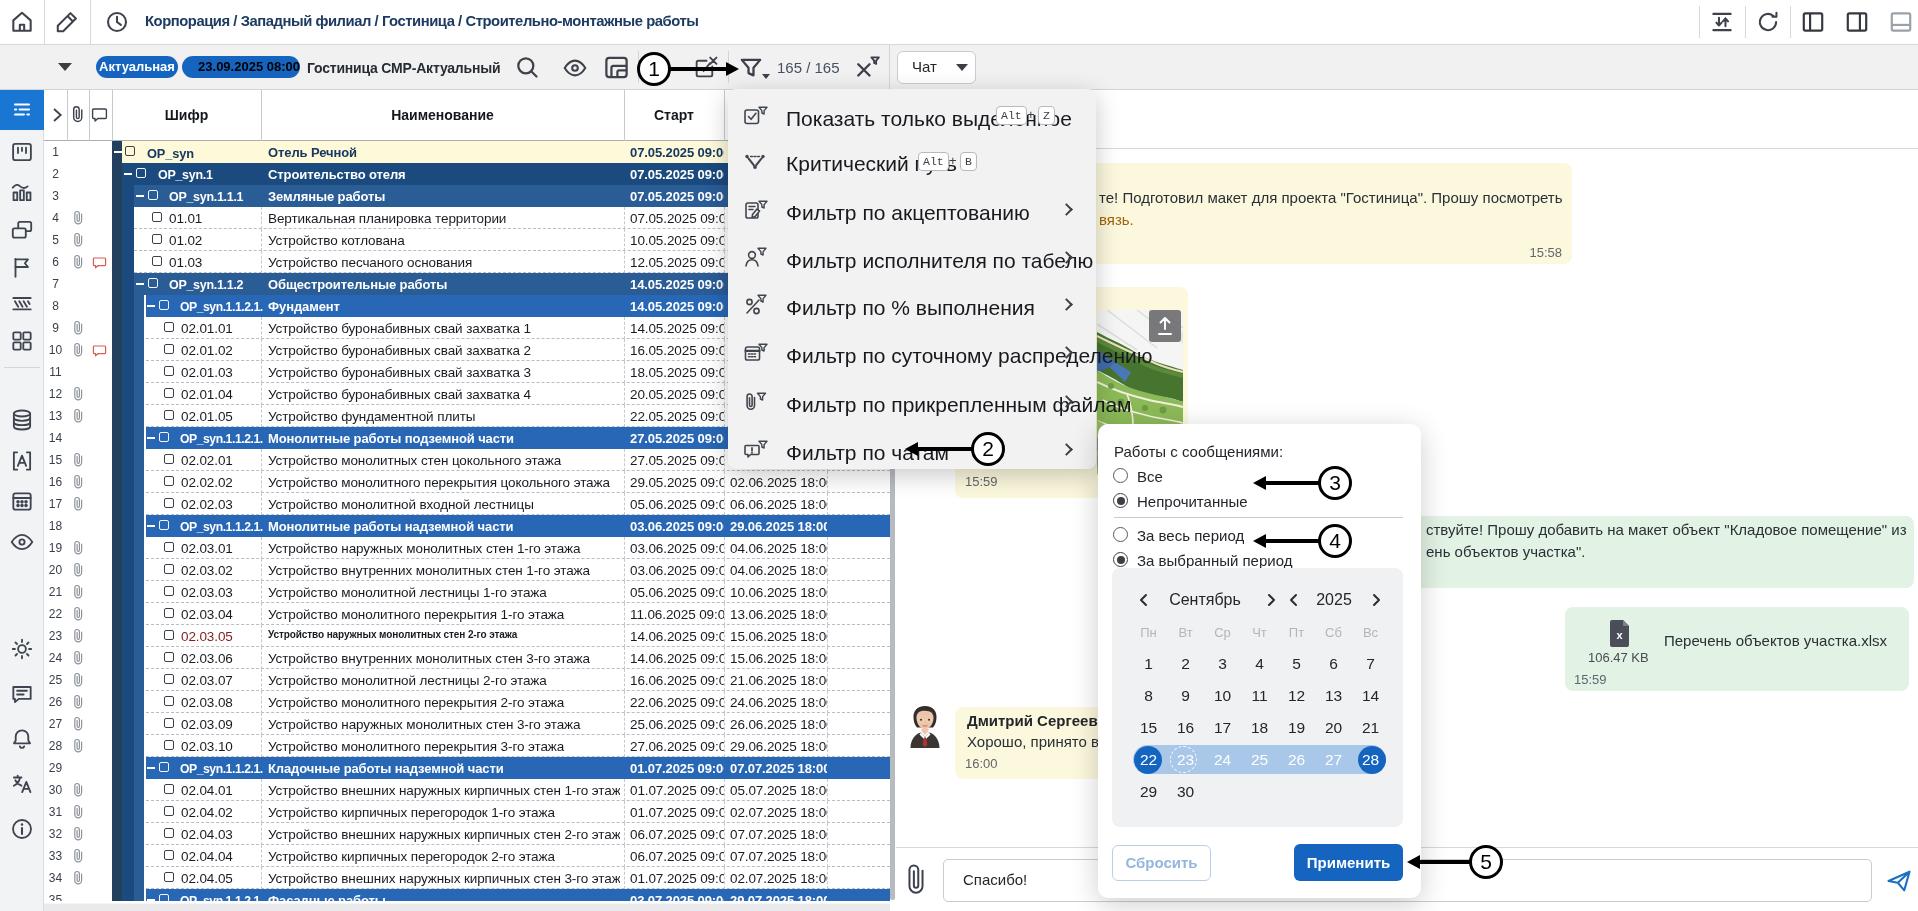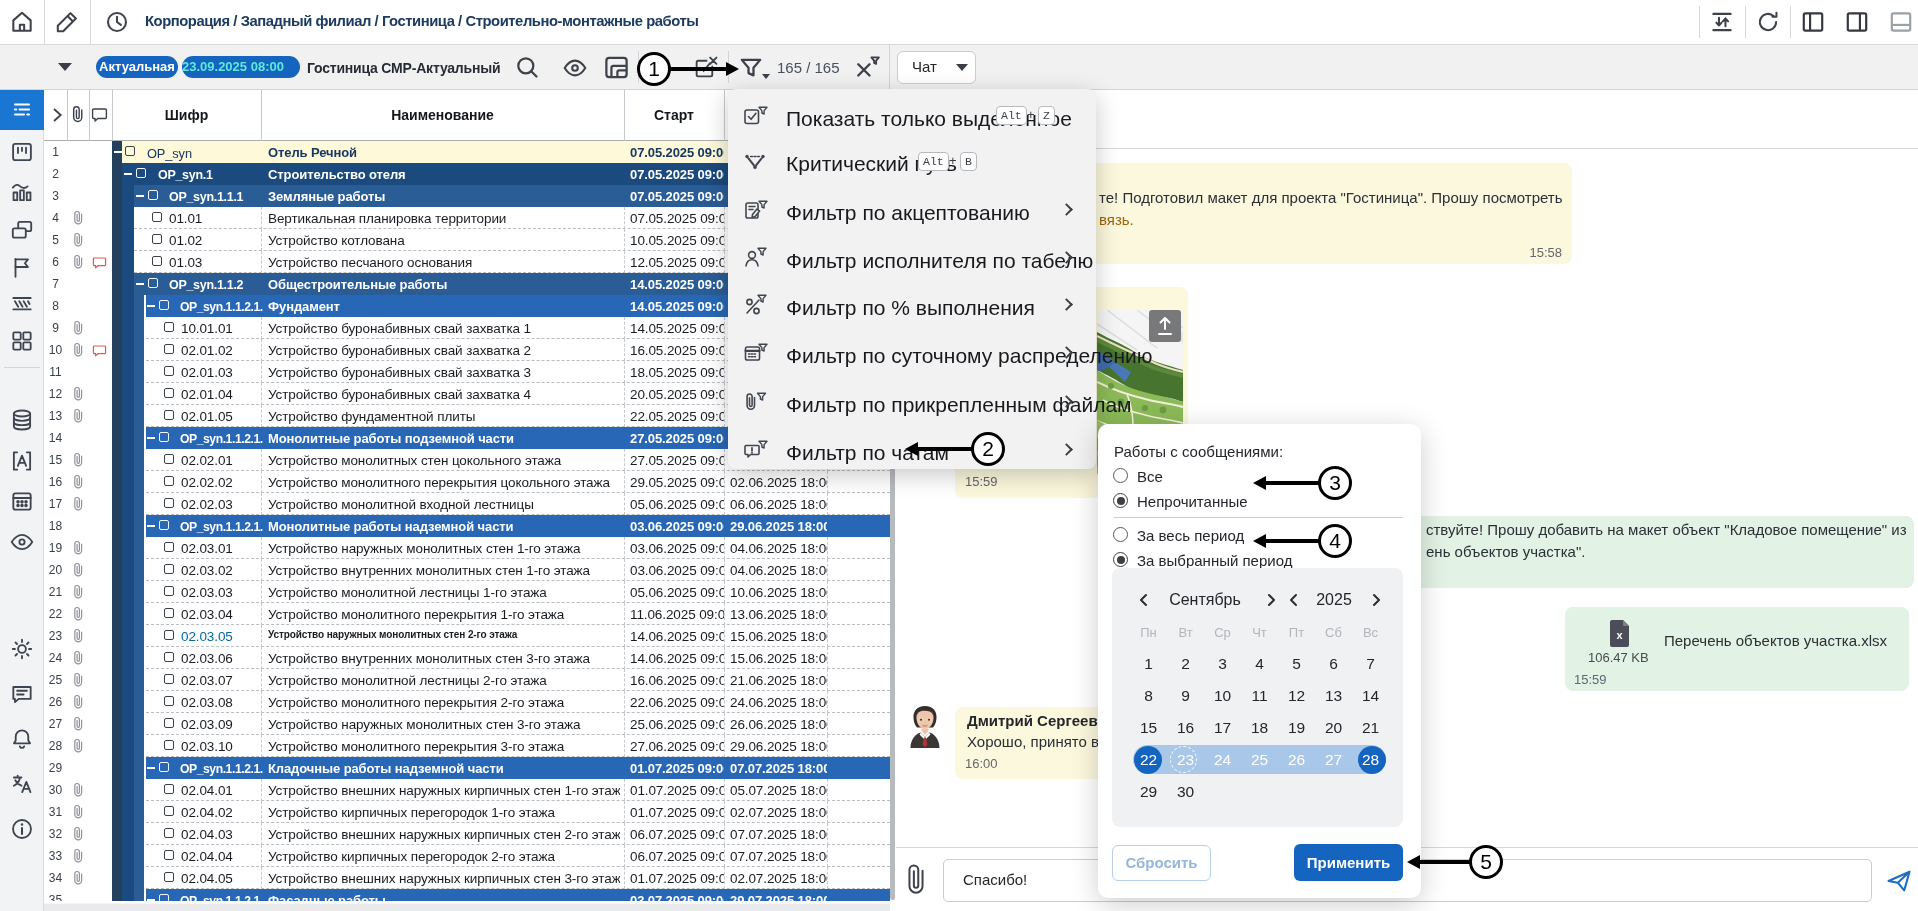--- a/index.html
+++ b/index.html
@@ -67,21 +67,21 @@
     <path d="M14.7 4v16"></path>
   </svg>
 <svg class="abs" style="left:1888px;top:9px" width="26" height="26" viewBox="0 0 24 24" fill="none" stroke="#9ba1a8" stroke-width="2">
     <rect x="3.5" y="4" width="17" height="16" rx="1.5"></rect>
     <path d="M3.5 14.7h17"></path>
   </svg>
 
 <div class="abs" style="left:0;top:45px;width:1918px;height:45px;background:#f1f1f2;border-bottom:1px solid #d2d5d8"></div>
 <div class="abs" style="left:58px;top:63px;width:0;height:0;border-left:7px solid transparent;border-right:7px solid transparent;border-top:8px solid #3a3f46"></div>
 <div class="abs" style="left:96px;top:56px;width:82px;height:22px;background:#1565c0;border-radius:11px;color:#fff;font-size:13px;font-weight:700;text-align:center;line-height:22px">Актуальная</div>
-<div class="abs" style="left:182px;top:56px;width:118px;height:22px;background:#1565c0;border-radius:11px;color:#5eead4;font-size:13px;font-weight:700;text-align:left;line-height:22px">23.09.2025 08:00</div>
+<div class="abs" style="left:182px;top:56px;width:118px;height:22px;background:#1565c0;border-radius:11px;color:#000000;font-size:13px;font-weight:700;text-align:right;line-height:22px">23.09.2025 08:00</div>
 <div class="abs" style="left:307px;top:60px;font-size:14px;font-weight:600;letter-spacing:-0.2px;color:#272c34">Гостиница СМР-Актуальный</div>
 <svg class="abs" style="left:514px;top:54px" width="27" height="27" viewBox="0 0 24 24" fill="none" stroke="#3e434b" stroke-width="2">
     <circle cx="10.5" cy="10.5" r="6.7"></circle>
     <path d="M15.5 15.5 20 20" stroke-linecap="round"></path>
   </svg>
 <svg class="abs" style="left:562px;top:55px" width="26" height="26" viewBox="0 0 24 24" fill="none" stroke="#3e434b" stroke-width="1.9">
     <path d="M2.5 12C5.4 7.3 8.5 5.2 12 5.2s6.6 2.1 9.5 6.8c-2.9 4.7-6 6.8-9.5 6.8S5.4 16.7 2.5 12z"></path>
     <circle cx="12" cy="12" r="2.6"></circle>
   </svg>
 <svg class="abs" style="left:603px;top:54px" width="27" height="27" viewBox="0 0 24 24" fill="none" stroke="#3e434b" stroke-width="2" stroke-linejoin="round">
@@ -218,21 +218,21 @@
       <circle cx="12" cy="7.8" r="1.15" fill="#3f4550" stroke="none"></circle>
     </svg>
   </div>
 <div id="tablewrap">
     <div class="trow" style="top:51px">
       <div class="rn">1</div>
       <div class="gb" style="left:68px;background:#23405e"></div>
       <div style="position:absolute;left:78px;right:0;top:0;bottom:0;background:#fdf9d9"></div>
       <div style="position:absolute;left:70px;top:10px;width:8px;height:2px;background:#fff"></div>
       <div style="position:absolute;left:81px;top:5px;width:10px;height:10px;border:1.6px solid #3c424c;border-radius:2px;background:transparent"></div>
-      <div class="ct" style="left:103px;font-weight:400;font-size:12.8px;top:4.5px;color:#173862">OP_syn</div>
+      <div class="ct" style="left:103px;font-weight:700;font-size:12.8px;top:4.5px;color:#173862">OP_syn</div>
       <div class="ct cname" style="left:224px;width:352px;font-size:13px;font-weight:700;color:#173862">Отель Речной</div>
       <div class="ct" style="left:586px;width:94px;overflow:hidden;white-space:nowrap;font-size:13px;font-weight:700;color:#173862">07.05.2025 09:00</div>
       <div class="ct" style="left:686px;width:97px;overflow:hidden;white-space:nowrap;font-size:13px;font-weight:700;color:#173862">29.07.2025 18:00</div>
     </div>
     <div class="trow" style="top:73px">
       <div class="rn">2</div>
       <div class="gb" style="left:68px;background:#23405e"></div>
       <div class="gb" style="left:78px;width:12px;background:#1a4a7e"></div>
       <div style="position:absolute;left:78px;right:0;top:0;bottom:0;background:#1a4a7e"></div>
       <div style="position:absolute;left:80px;top:10px;width:8px;height:2px;background:#fff"></div>
@@ -338,21 +338,21 @@
     </div>
     <div class="trow" style="top:227px">
       <div class="rn">9</div>
       <svg class="rclip" viewBox="0 0 16 16">
         <path d="M11.6 4.2v6.3a3.4 3.4 0 0 1-6.8 0V3.8a2.3 2.3 0 0 1 4.6 0v6.5a1.15 1.15 0 0 1-2.3 0V4.4" fill="none" stroke="#8d929b" stroke-width="1.2" stroke-linecap="round"></path>
       </svg>
       <div class="gb" style="left:68px;background:#23405e"></div>
       <div class="gb" style="left:78px;width:12px;background:#1a4a7e"></div>
       <div class="gb" style="left:90px;background:#2a5c96"></div>
       <div style="position:absolute;left:120px;top:5px;width:10px;height:10px;border:1.6px solid #3c424c;border-radius:2px;background:transparent"></div>
-      <div class="ct" style="left:137px;color:#181c22">10.01.01</div>
+      <div class="ct" style="left:137px;color:#181c22">02.01.01</div>
       <div class="ct cname" style="left:224px;width:352px;font-size:13.5px;font-weight:400;color:#181c22">Устройство буронабивных свай захватка 1</div>
       <div class="ct" style="left:586px;width:94px;overflow:hidden;white-space:nowrap;font-size:13.5px;font-weight:400;color:#181c22">14.05.2025 09:00</div>
       <div class="ct" style="left:686px;width:97px;overflow:hidden;white-space:nowrap;font-size:13.5px;font-weight:400;color:#181c22">15.05.2025 18:00</div>
       <div class="dash-b" style="left:102px"></div>
       <div class="dash-v" style="left:217px"></div>
       <div class="dash-v" style="left:580px"></div>
       <div class="dash-v" style="left:680px"></div>
       <div class="dash-v" style="left:783px"></div>
     </div>
     <div class="trow" style="top:249px">
@@ -592,21 +592,21 @@
     </div>
     <div class="trow" style="top:535px">
       <div class="rn">23</div>
       <svg class="rclip" viewBox="0 0 16 16">
         <path d="M11.6 4.2v6.3a3.4 3.4 0 0 1-6.8 0V3.8a2.3 2.3 0 0 1 4.6 0v6.5a1.15 1.15 0 0 1-2.3 0V4.4" fill="none" stroke="#8d929b" stroke-width="1.2" stroke-linecap="round"></path>
       </svg>
       <div class="gb" style="left:68px;background:#23405e"></div>
       <div class="gb" style="left:78px;width:12px;background:#1a4a7e"></div>
       <div class="gb" style="left:90px;background:#2a5c96"></div>
       <div style="position:absolute;left:120px;top:5px;width:10px;height:10px;border:1.6px solid #3c424c;border-radius:2px;background:transparent"></div>
-      <div class="ct" style="left:137px;color:#0369a1">02.03.05</div>
+      <div class="ct" style="left:137px;color:#7f1d1d">02.03.05</div>
       <div class="ct cname" style="left:224px;width:352px;font-size:10px;font-weight:700;color:#181c22">Устройство наружных монолитных стен 2-го этажа</div>
       <div class="ct" style="left:586px;width:94px;overflow:hidden;white-space:nowrap;font-size:13.5px;font-weight:400;color:#181c22">14.06.2025 09:00</div>
       <div class="ct" style="left:686px;width:97px;overflow:hidden;white-space:nowrap;font-size:13.5px;font-weight:400;color:#181c22">15.06.2025 18:00</div>
       <div class="dash-b" style="left:102px"></div>
       <div class="dash-v" style="left:217px"></div>
       <div class="dash-v" style="left:580px"></div>
       <div class="dash-v" style="left:680px"></div>
       <div class="dash-v" style="left:783px"></div>
     </div>
     <div class="trow" style="top:557px">

